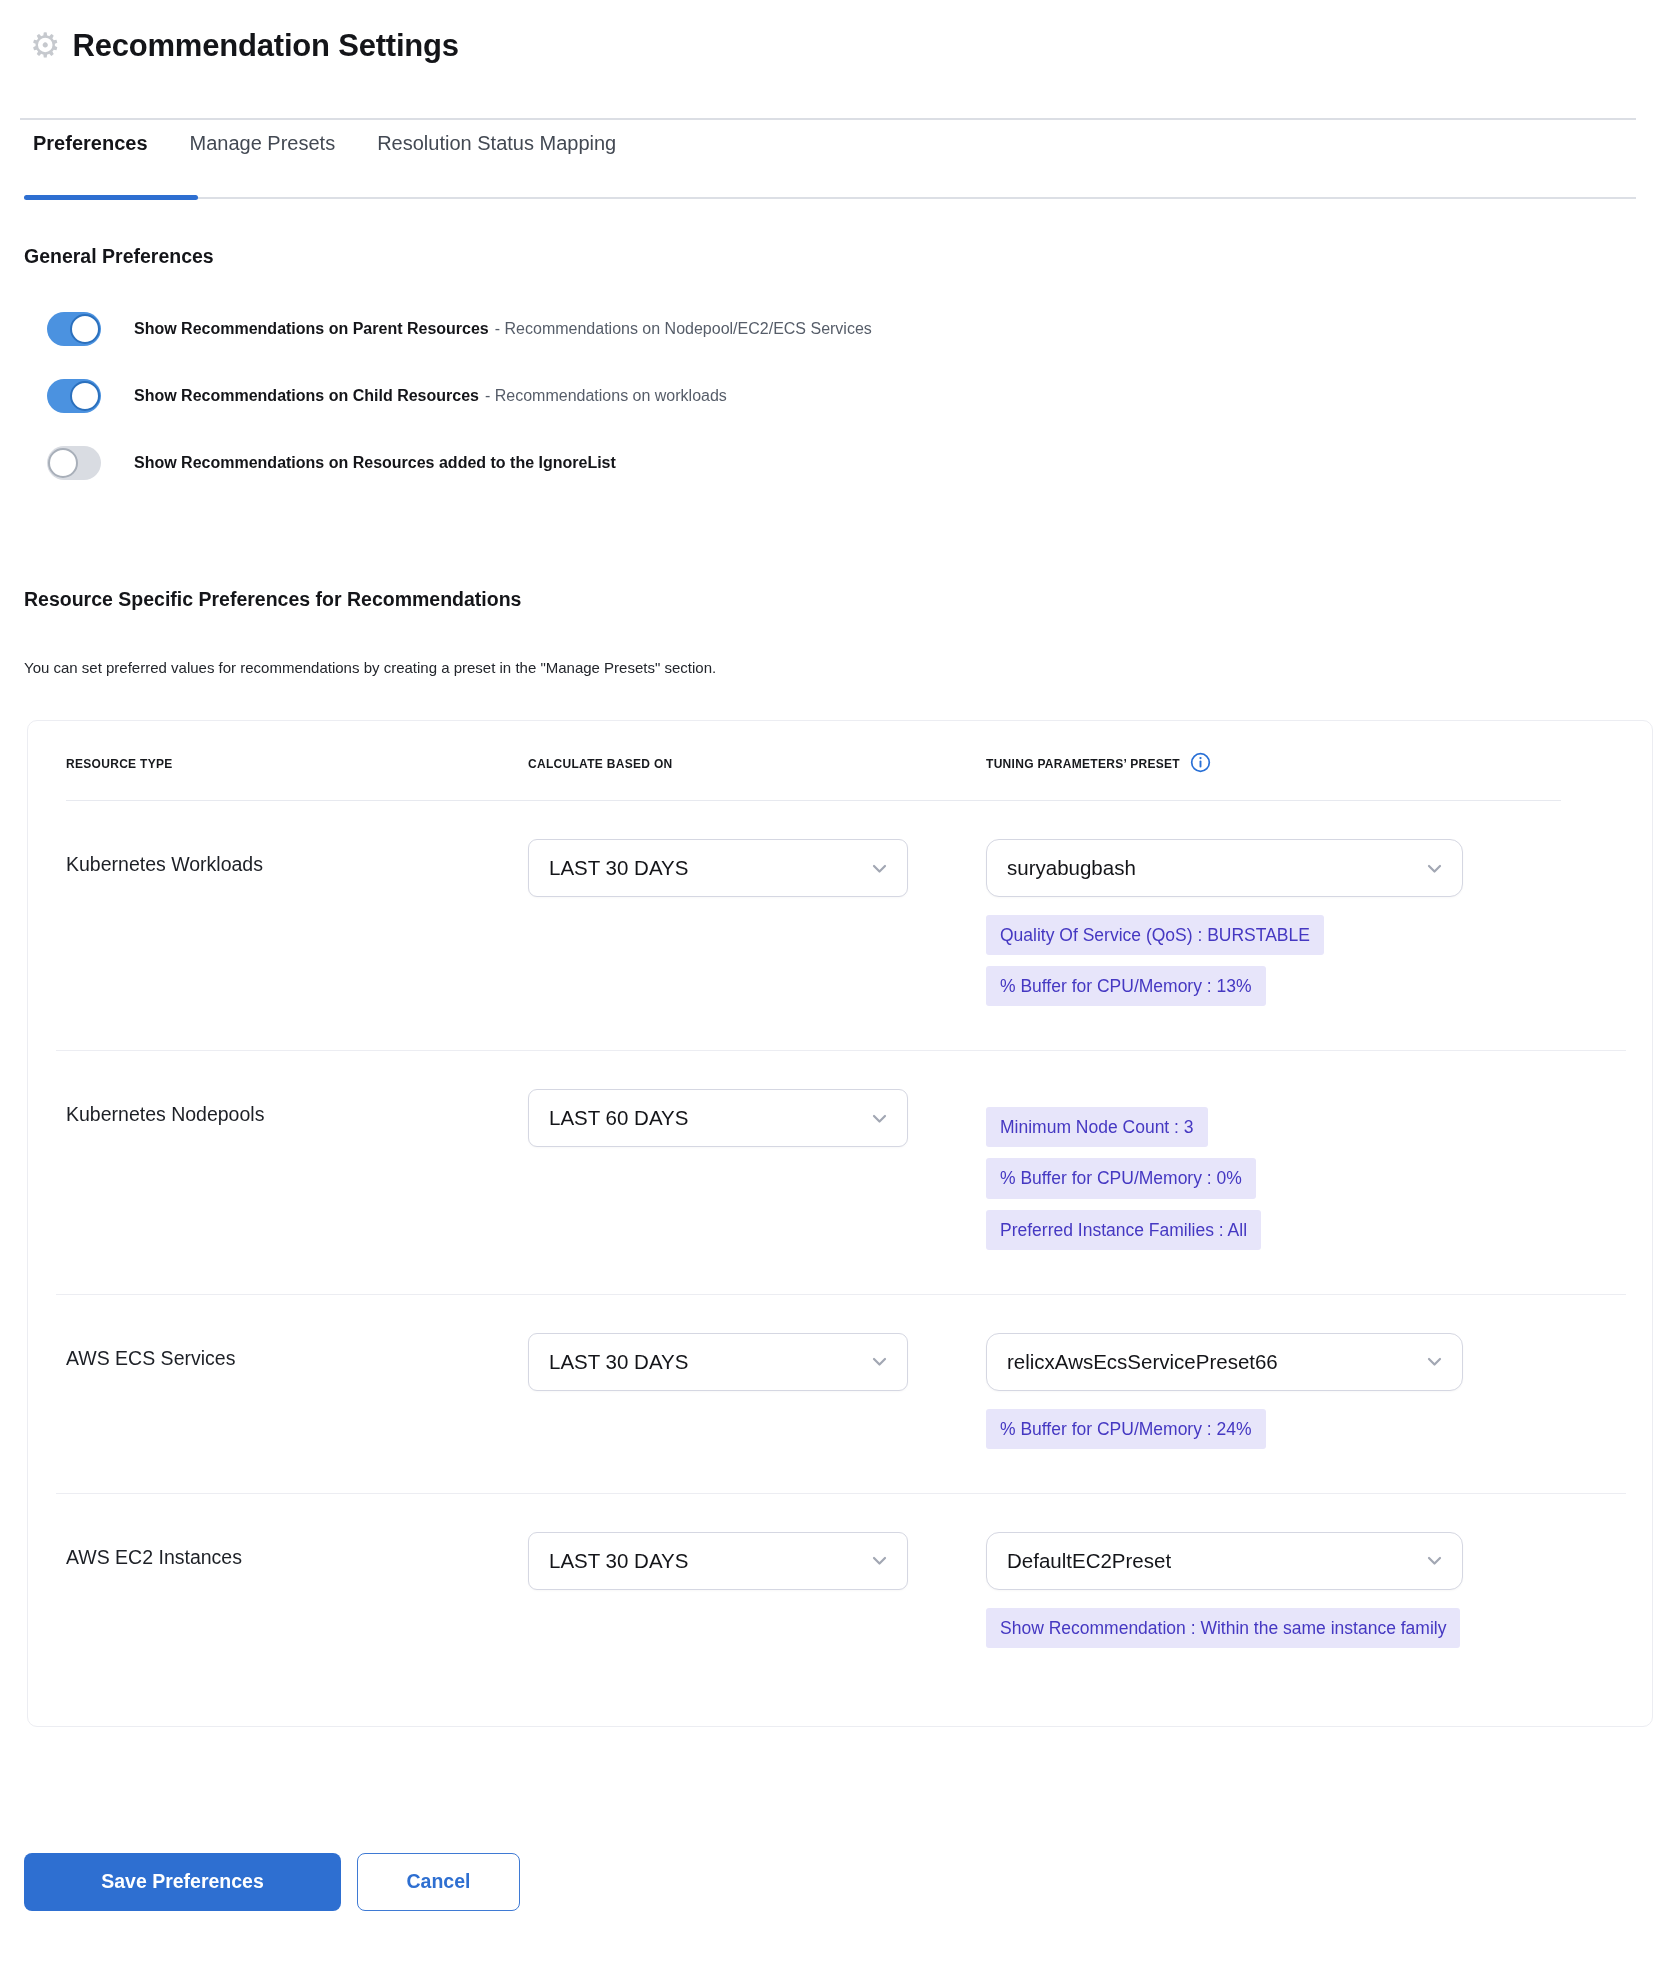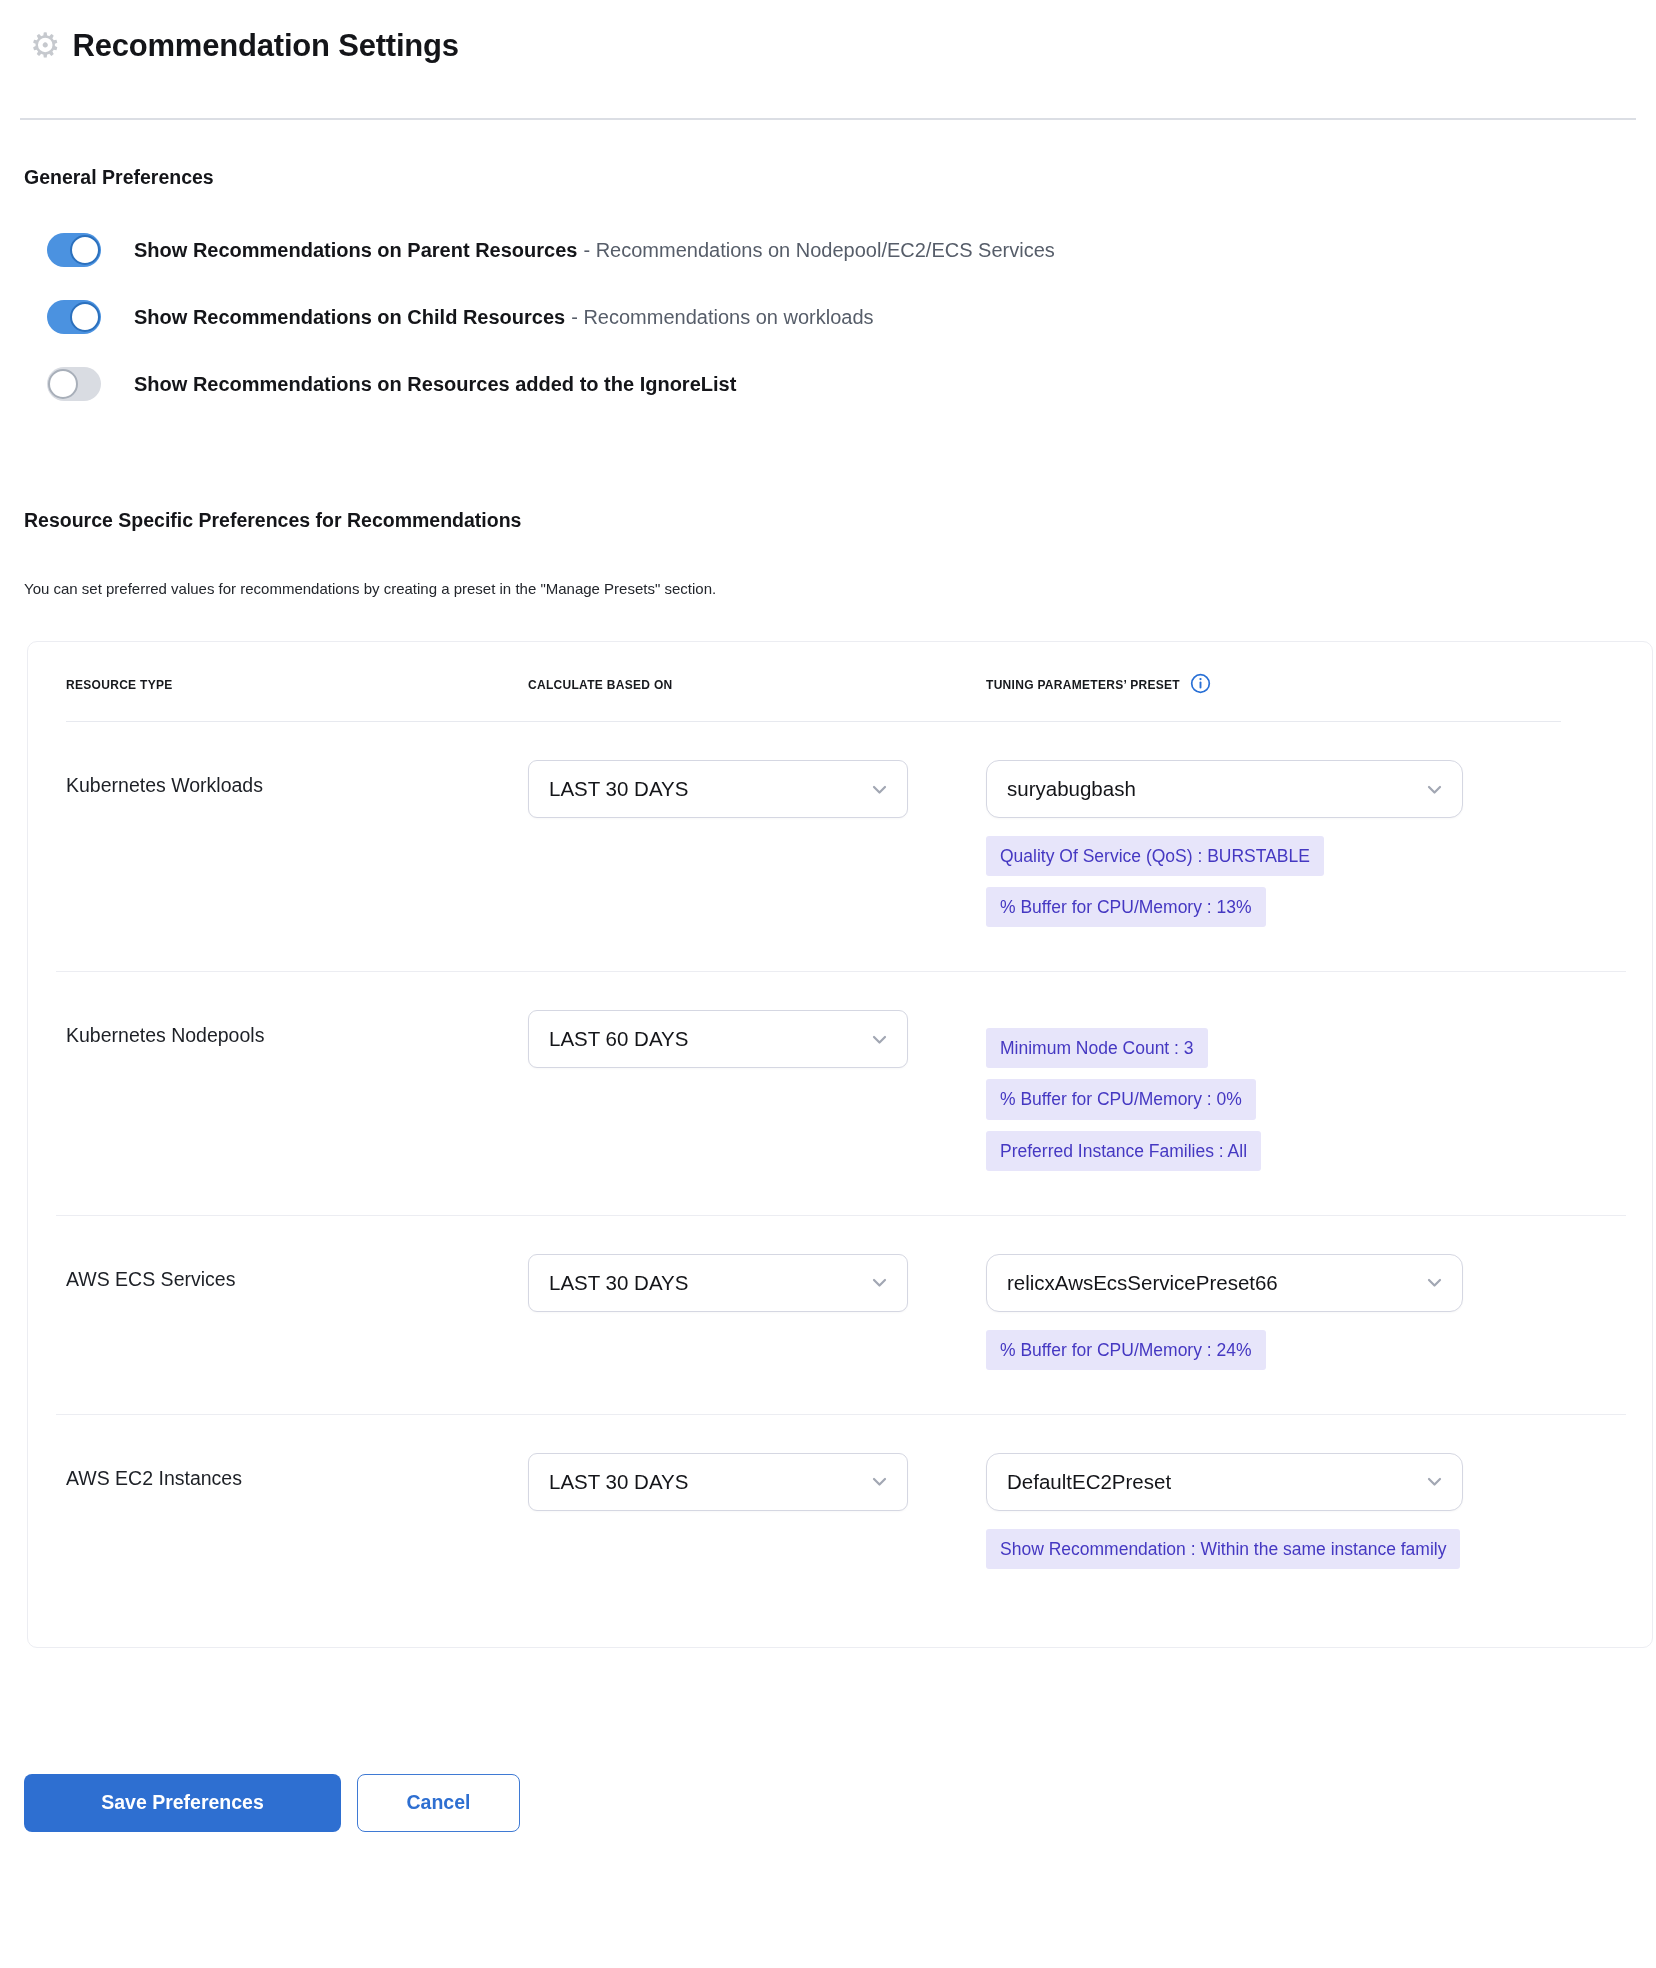--- a/index.html
+++ b/index.html
@@ -36,21 +36,21 @@
   .toggle-row { display:flex; align-items:center; gap:33px; margin-bottom:33px; }
   .toggle { position:relative; width:54px; height:34px; border-radius:17px; flex-shrink:0; cursor:pointer; }
   .toggle.on  { background:#4b92e0; }
   .toggle.off { background:#d9dce2; }
   .knob {
     position:absolute; top:2px; width:30px; height:30px; border-radius:50%;
     background:#ffffff;
   }
   .on  .knob { right:1px; border:2.5px solid #2b70bd; }
   .off .knob { left:1px;  border:2.5px solid #a8afb9; }
-  .toggle-text { font-size:20px; line-height:1.3; }
+  .toggle-text { font-size:16px; line-height:1.3; }
   .toggle-text strong { font-weight:700; color:#141519; }
   .toggle-text .desc { margin-left:6px; font-weight:400; color:#565d69; }
 
   
   .resource-heading { margin-top:108px; }
   .note { margin:48px 0 0 0; font-size:15px; color:#23262c; }
 
   .card {
     margin-top:44px; margin-left:3px; width:1626px;
     border:1px solid #ecedf2; border-radius:10px;
@@ -98,20 +98,25 @@
 
 <div class="page">
 
   <div class="title-row">
     <span class="gear">⚙</span>
     <h1>Recommendation Settings</h1>
   </div>
 
   <div class="top-divider"></div>
 
+  <div class="tabs">
+      <div class="tab active"><span>Preferences</span></div>
+      <div class="tab"><span>Manage Presets</span></div>
+      <div class="tab"><span>Resolution Status Mapping</span></div>
+    </div>
 
   <h2 class="section-heading">General Preferences</h2>
 
   <div class="toggles">
       <div class="toggle-row">
     <div class="toggle on">
       <div class="knob"></div>
     </div>
     <div class="toggle-text">
       <strong>Show Recommendations on Parent Resources</strong><span class="desc">- Recommendations on Nodepool/EC2/ECS Services</span>

